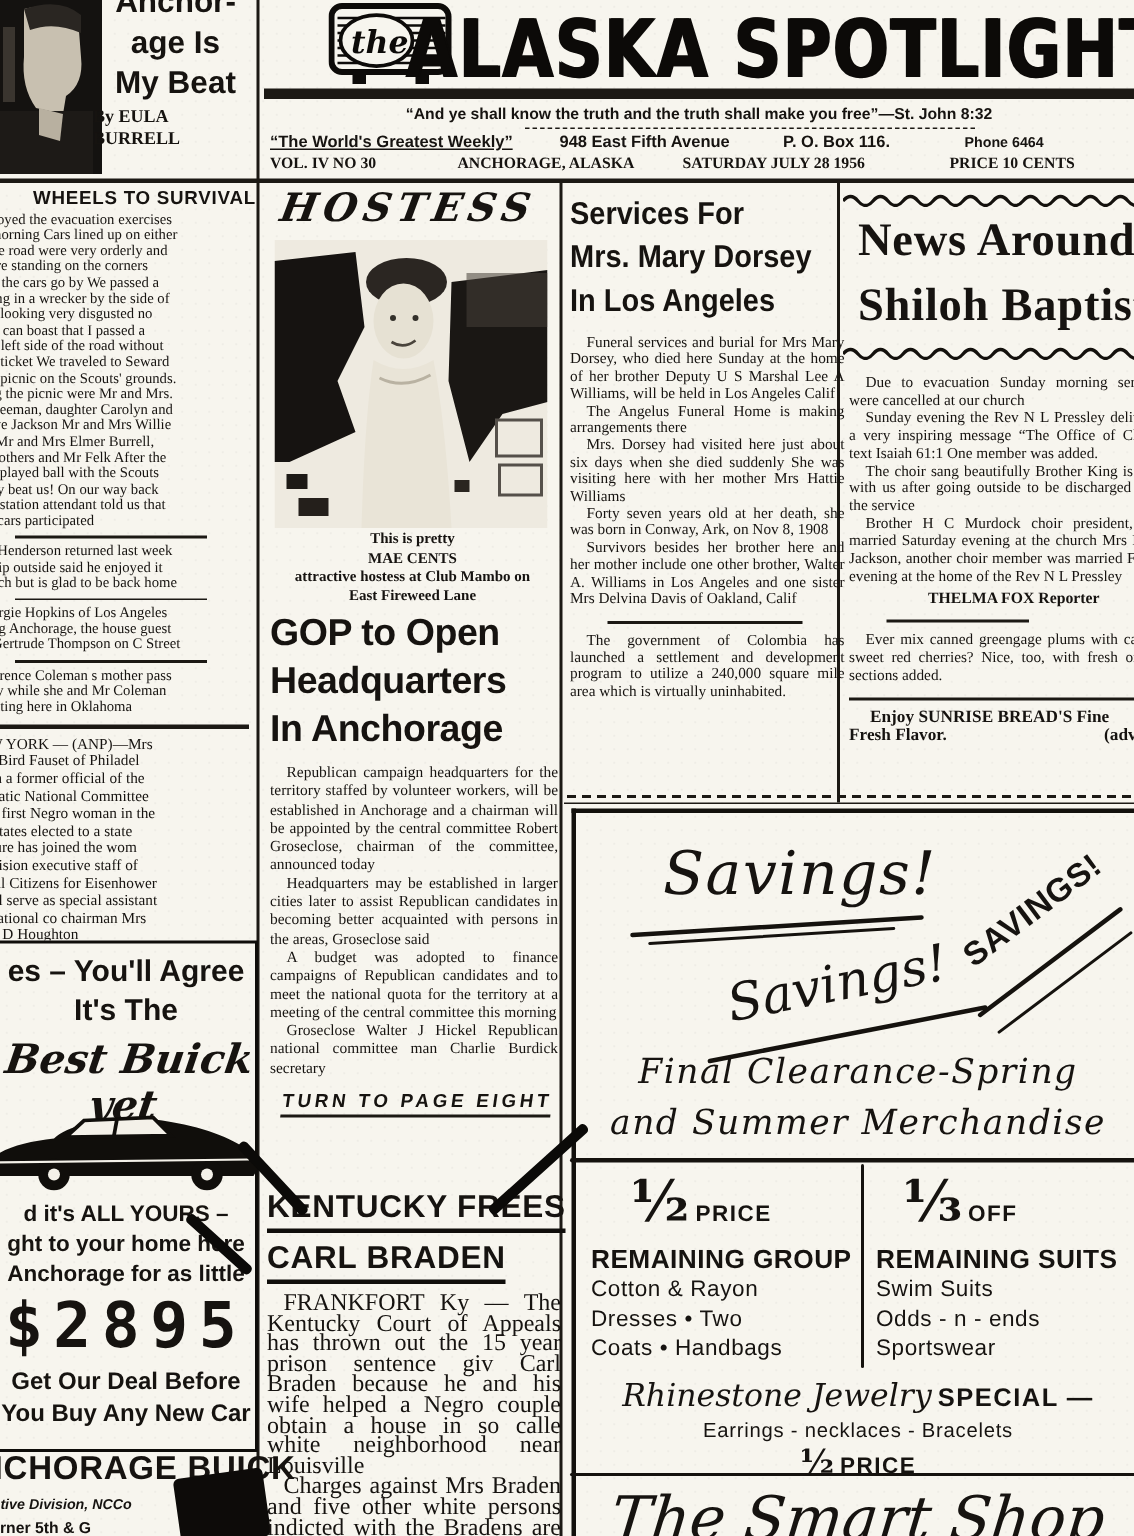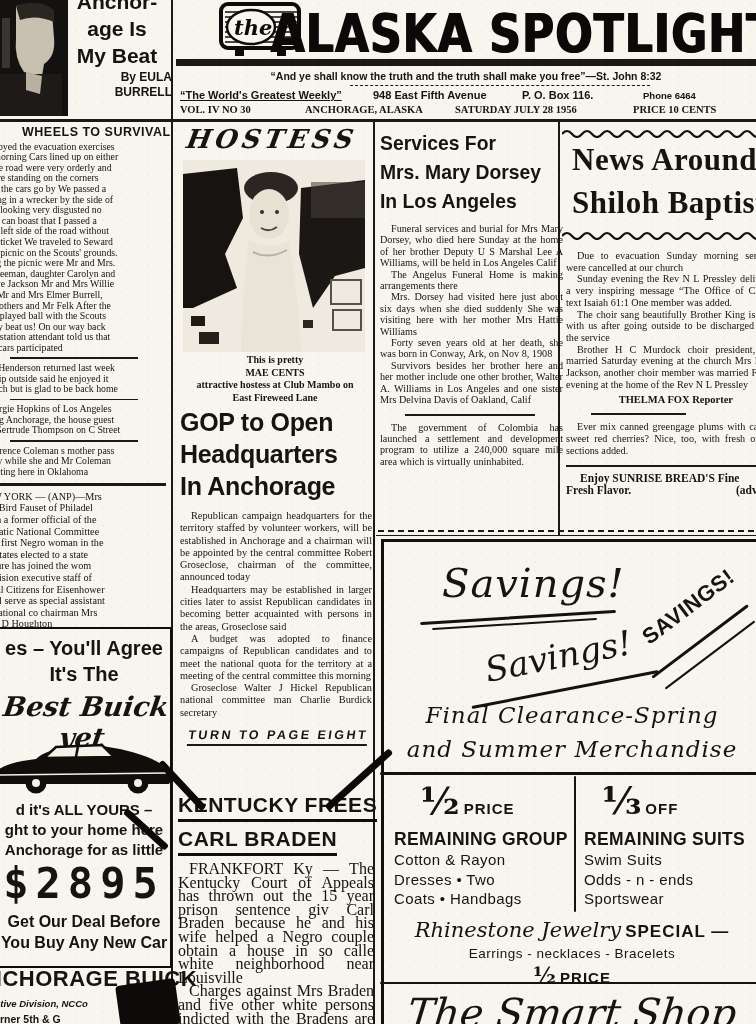--- a/index.html
+++ b/index.html
@@ -17,22 +17,22 @@
   
   .mast-title{font-family:"DejaVu Sans",sans-serif;font-weight:900;font-size:48px;
               letter-spacing:1px;transform:scale(0.92,1.12);transform-origin:left top;
               text-shadow:1.5px 0 0 #0c0a08;white-space:nowrap;color:#0c0a08;}
   .slogan{font-weight:bold;font-size:10.5px;}
   .mastinfo{font-weight:bold;font-size:11px;white-space:nowrap;}
   .mastdate{font-weight:bold;font-size:10.5px;white-space:nowrap;}
   
   .beat-head div{font-family:"Liberation Sans",sans-serif;font-weight:bold;font-size:21px;
                  line-height:27px;text-align:center;}
-  .beat-by div{font-family:Liberation Sans, sans-serif;font-weight:bold;font-size:12px;
-               line-height:15px;text-align:right;}
+  .beat-by div{font-family:Liberation Serif, serif;font-weight:bold;font-size:12px;
+               line-height:15px;text-align:left;}
   
   .wheels{font-size:9.8px;line-height:10.6px;}
   .wheels .head{font-family:"Liberation Sans",sans-serif;font-weight:bold;font-size:12.5px;
                 letter-spacing:.5px;margin:4px 0 4px 36px;}
   .mini-rule{width:128px;height:1.5px;background:#1c1914;margin:4px 0 4px 24px;}
   .big-rule{width:170px;height:2.5px;background:#1c1914;margin:6px 0 5px 10px;}
   .anp div{font-size:10.2px;line-height:11.6px;}
   
   .buick-box{border:2.5px solid #0f0d0a;}
   .b-l{font-family:"Liberation Sans",sans-serif;font-weight:bold;text-align:center;}

